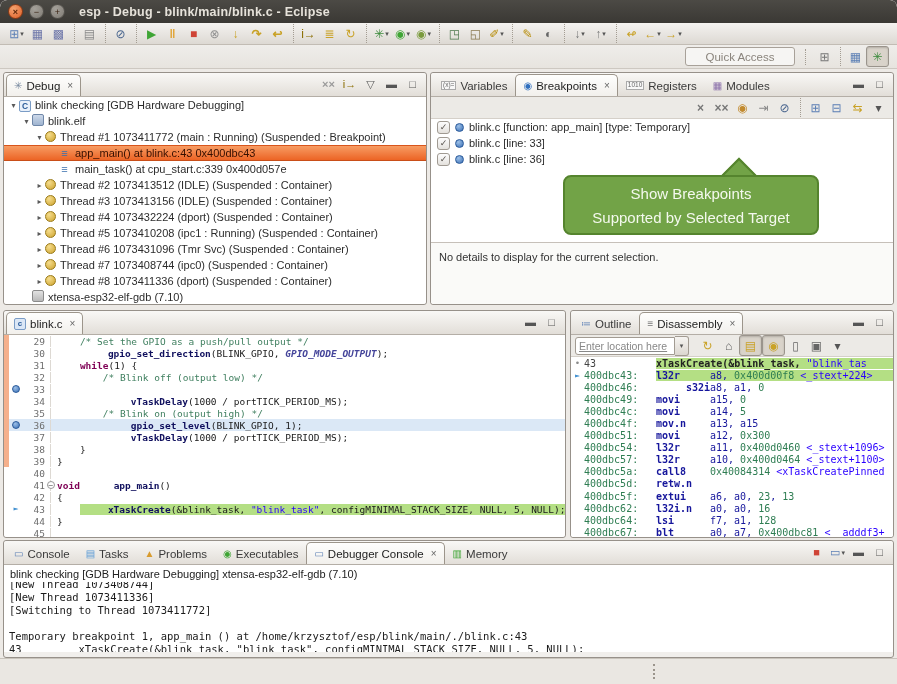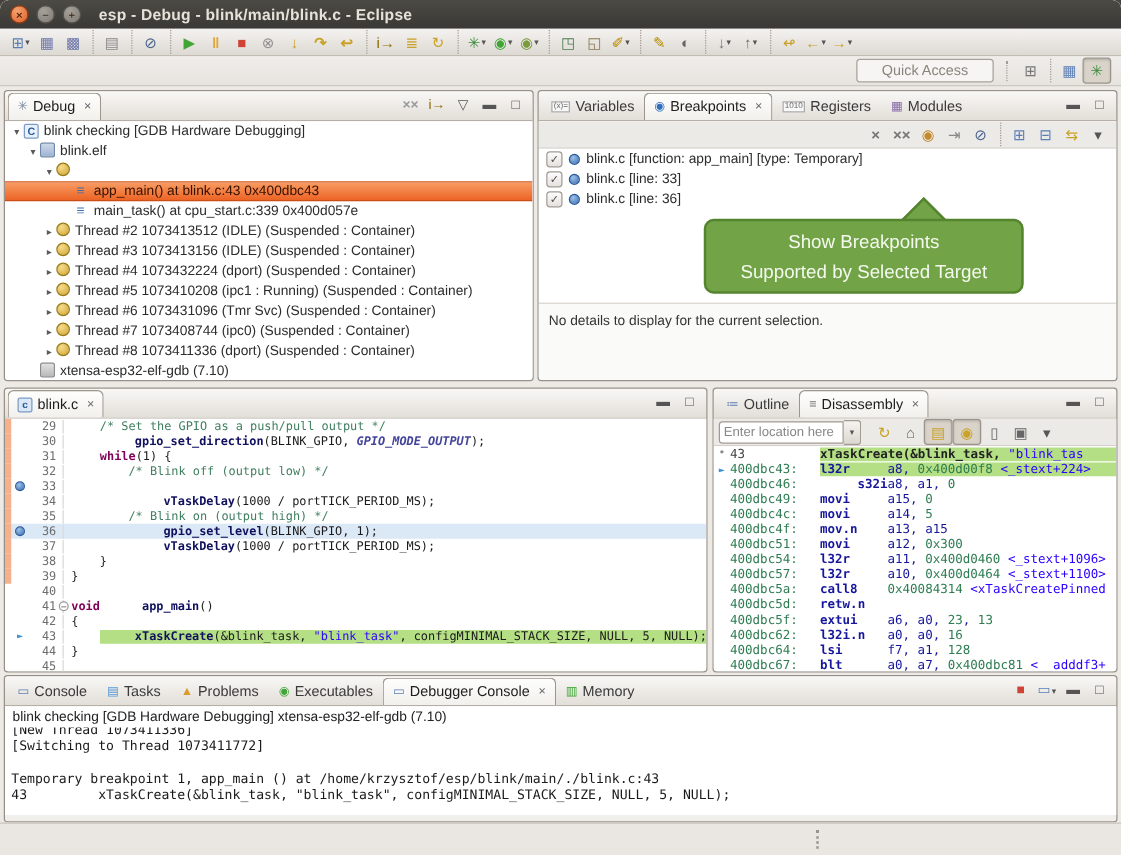--- a/index.html
+++ b/index.html
@@ -84,21 +84,21 @@
   .lnum{width:22px;flex:none;text-align:right;padding-right:5px;color:#6e6e6e;border-right:1px solid #ddd9d3;position:relative;}
   .fold{position:absolute;right:-5px;top:1px;width:8px;height:8px;border:1px solid #999;border-radius:50%;
     font-size:8px;line-height:7px;text-align:center;color:#666;background:#fff;box-sizing:border-box;}
   .ctext{padding-left:6px;}
   .hl-green{background:#b4df84;}
   .tk-pl{color:#1a1a1a;} .tk-com{color:#3f7f5f;} .tk-kw{color:#7f0055;font-weight:bold;}
   .tk-fn{color:#10105e;font-weight:bold;margin-left:28px;} .tk-str{color:#2a00ff;} .tk-mac{color:#44449a;font-style:italic;font-weight:bold;}
   
   .combo{display:flex;align-items:center;margin-left:4px;}
   .combo .cfield{width:92px;height:16px;background:#fff;border:1px solid #a29b92;border-radius:3px 0 0 3px;
-    font-size:10.5px;color:#888;padding:0 3px;overflow:hidden;white-space:nowrap;display:flex;align-items:center;}
+    font-size:10.5px;color:#888;padding:0 3px;overflow:hidden;white-space:nowrap;display:flex;align-items:center;text-decoration:underline;}
   .combo .cbtn{width:13px;height:18px;background:linear-gradient(#f6f4f1,#dcd7d0);border:1px solid #a29b92;border-left:none;
     border-radius:0 3px 3px 0;font-size:7px;color:#555;display:flex;align-items:center;justify-content:center;}
   .dbody{position:absolute;left:0;right:0;top:22px;bottom:0;background:#fff;overflow:hidden;}
   .dline{height:12.1px;display:flex;align-items:center;font-family:"DejaVu Sans Mono",monospace;font-size:10px;white-space:pre;}
   .dgut{width:13px;flex:none;text-align:center;color:#3f8fd0;font-size:8px;}
   .dgut .srcdot{color:#8a8a8a;font-size:9px;}
   .daddr{width:72px;flex:none;color:#2e7d52;}
   .dmn{width:54px;flex:none;color:#16169c;font-weight:bold;}
   .dreg{color:#16169c;} .dnum{color:#2e7d52;} .dsym{color:#2a00ff;}
   .dhl{background:#b4df84;flex:1;display:flex;}
@@ -271,20 +271,21 @@
           <span class="lab">blink checking [GDB Hardware Debugging]</span>
         </div>
         <div class="trow" style="padding-left: 17px;">
           <span class="exp">▾</span>
           <span class="nicon"><span class="ni elf"></span></span>
           <span class="lab">blink.elf</span>
         </div>
         <div class="trow" style="padding-left: 30px;">
           <span class="exp">▾</span>
           <span class="nicon"><span class="ni thread"></span></span>
+          <span class="lab">Thread #1 1073411772 (main : Running) (Suspended : Breakpoint)</span>
         </div>
         <div class="trow selected" style="padding-left: 43px;">
           <span class="exp"></span>
           <span class="nicon"><span class="ni frame">≡</span></span>
           <span class="lab">app_main() at blink.c:43 0x400dbc43</span>
         </div>
         <div class="trow" style="padding-left: 43px;">
           <span class="exp"></span>
           <span class="nicon"><span class="ni frame">≡</span></span>
           <span class="lab">main_task() at cpu_start.c:339 0x400d057e</span>
@@ -569,20 +570,21 @@
           </span>
           <span class="tbtn">
             <span class="g" style="color: rgb(85, 85, 85);">□</span>
           </span>
         </span>
     </div>
     <div class="pbody" style="bottom:5px;border-radius:0;">
       <div class="clabel">blink checking [GDB Hardware Debugging] xtensa-esp32-elf-gdb (7.10)</div>
       <div style="overflow:hidden;">
         <div class="clines" id="console-lines">
+            <div class="cline">[New Thread 1073408744]</div>
             <div class="cline">[New Thread 1073411336]</div>
             <div class="cline">[Switching to Thread 1073411772]</div>
             <div class="cline"></div>
             <div class="cline">Temporary breakpoint 1, app_main () at /home/krzysztof/esp/blink/main/./blink.c:43</div>
             <div class="cline">43         xTaskCreate(&amp;blink_task, "blink_task", configMINIMAL_STACK_SIZE, NULL, 5, NULL);</div>
           </div>
       </div>
     </div>
   </div>
 

